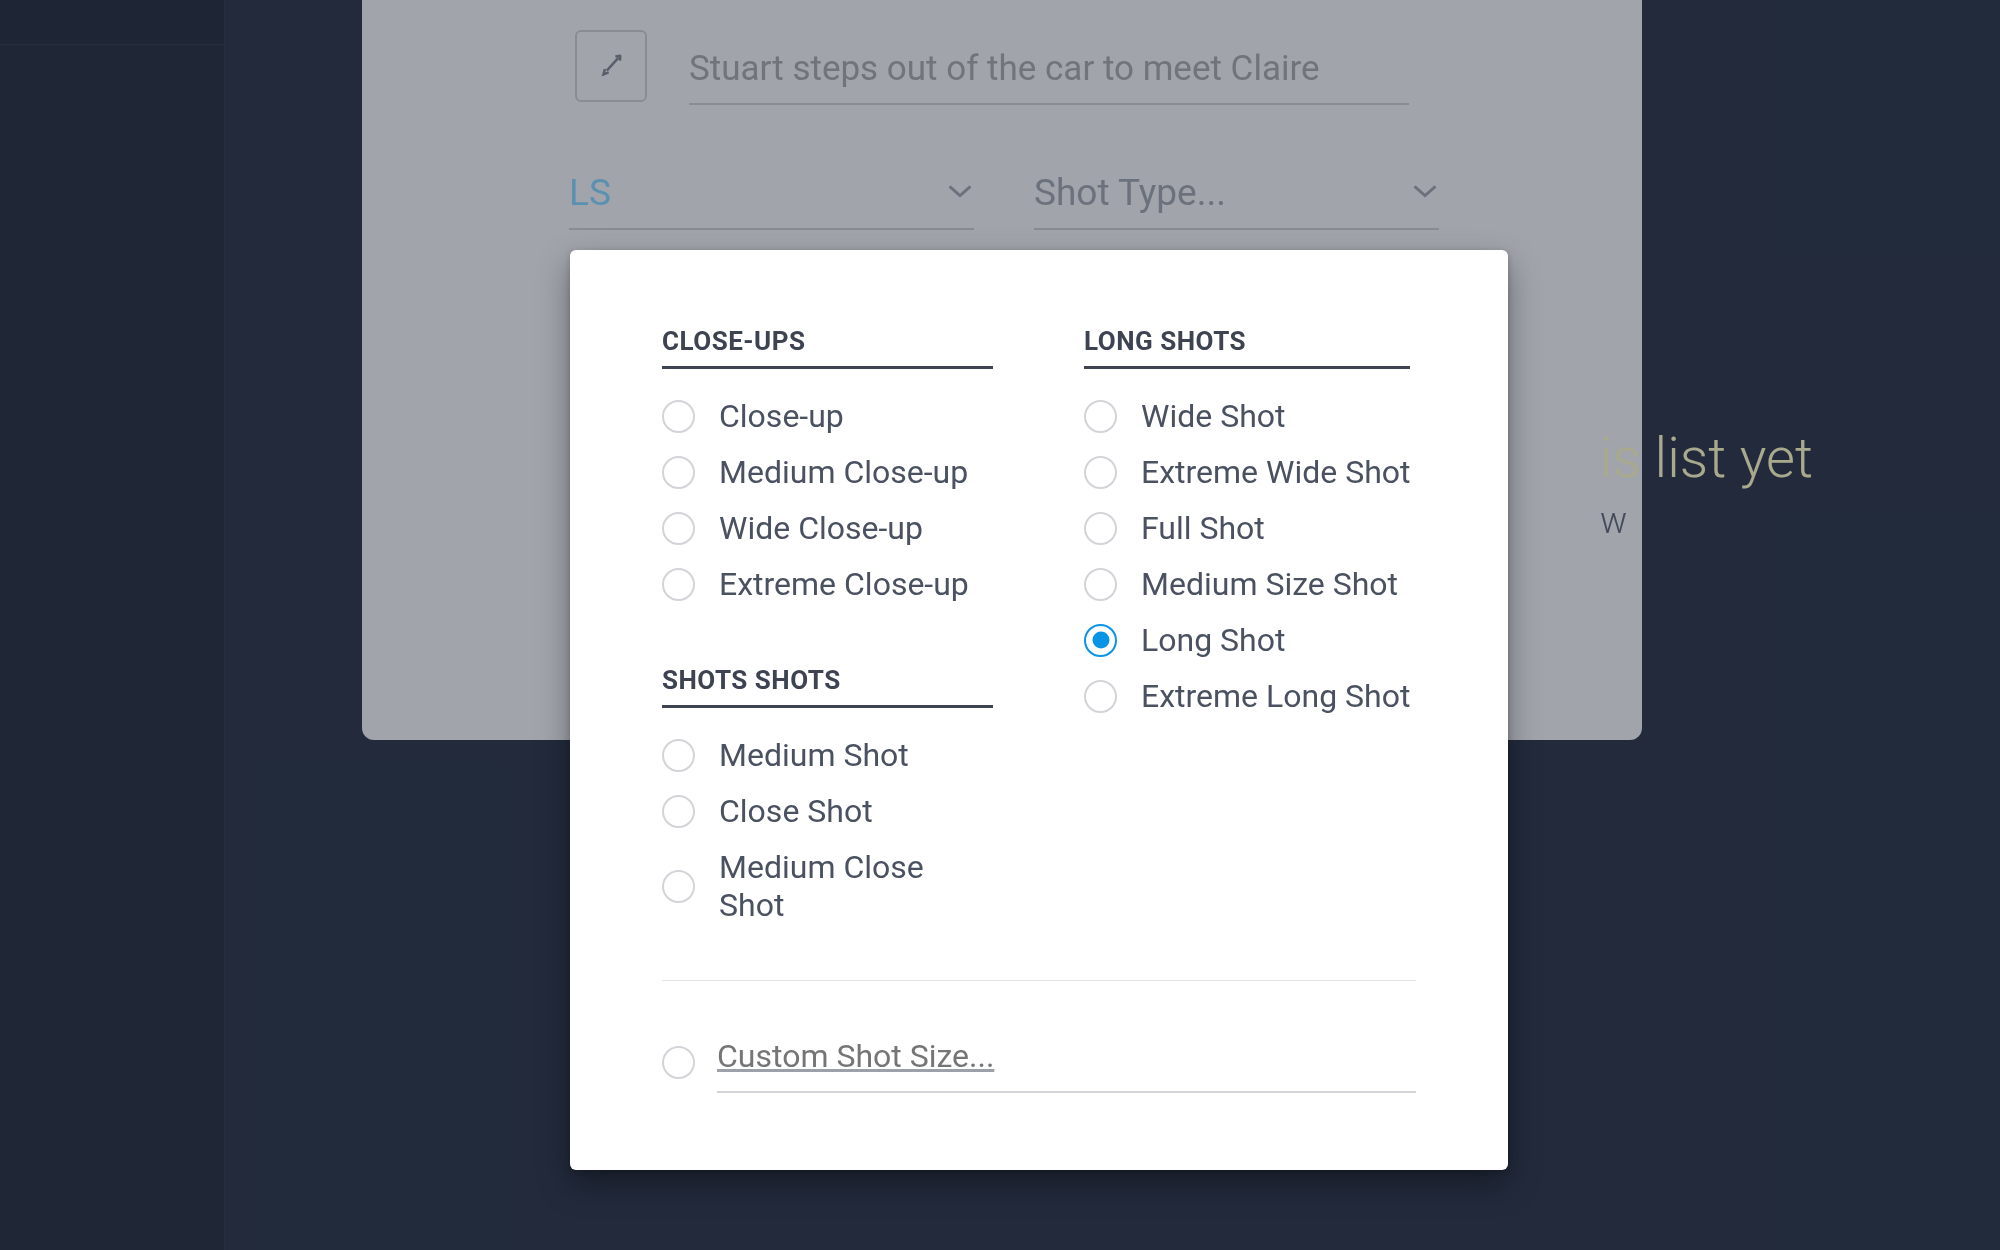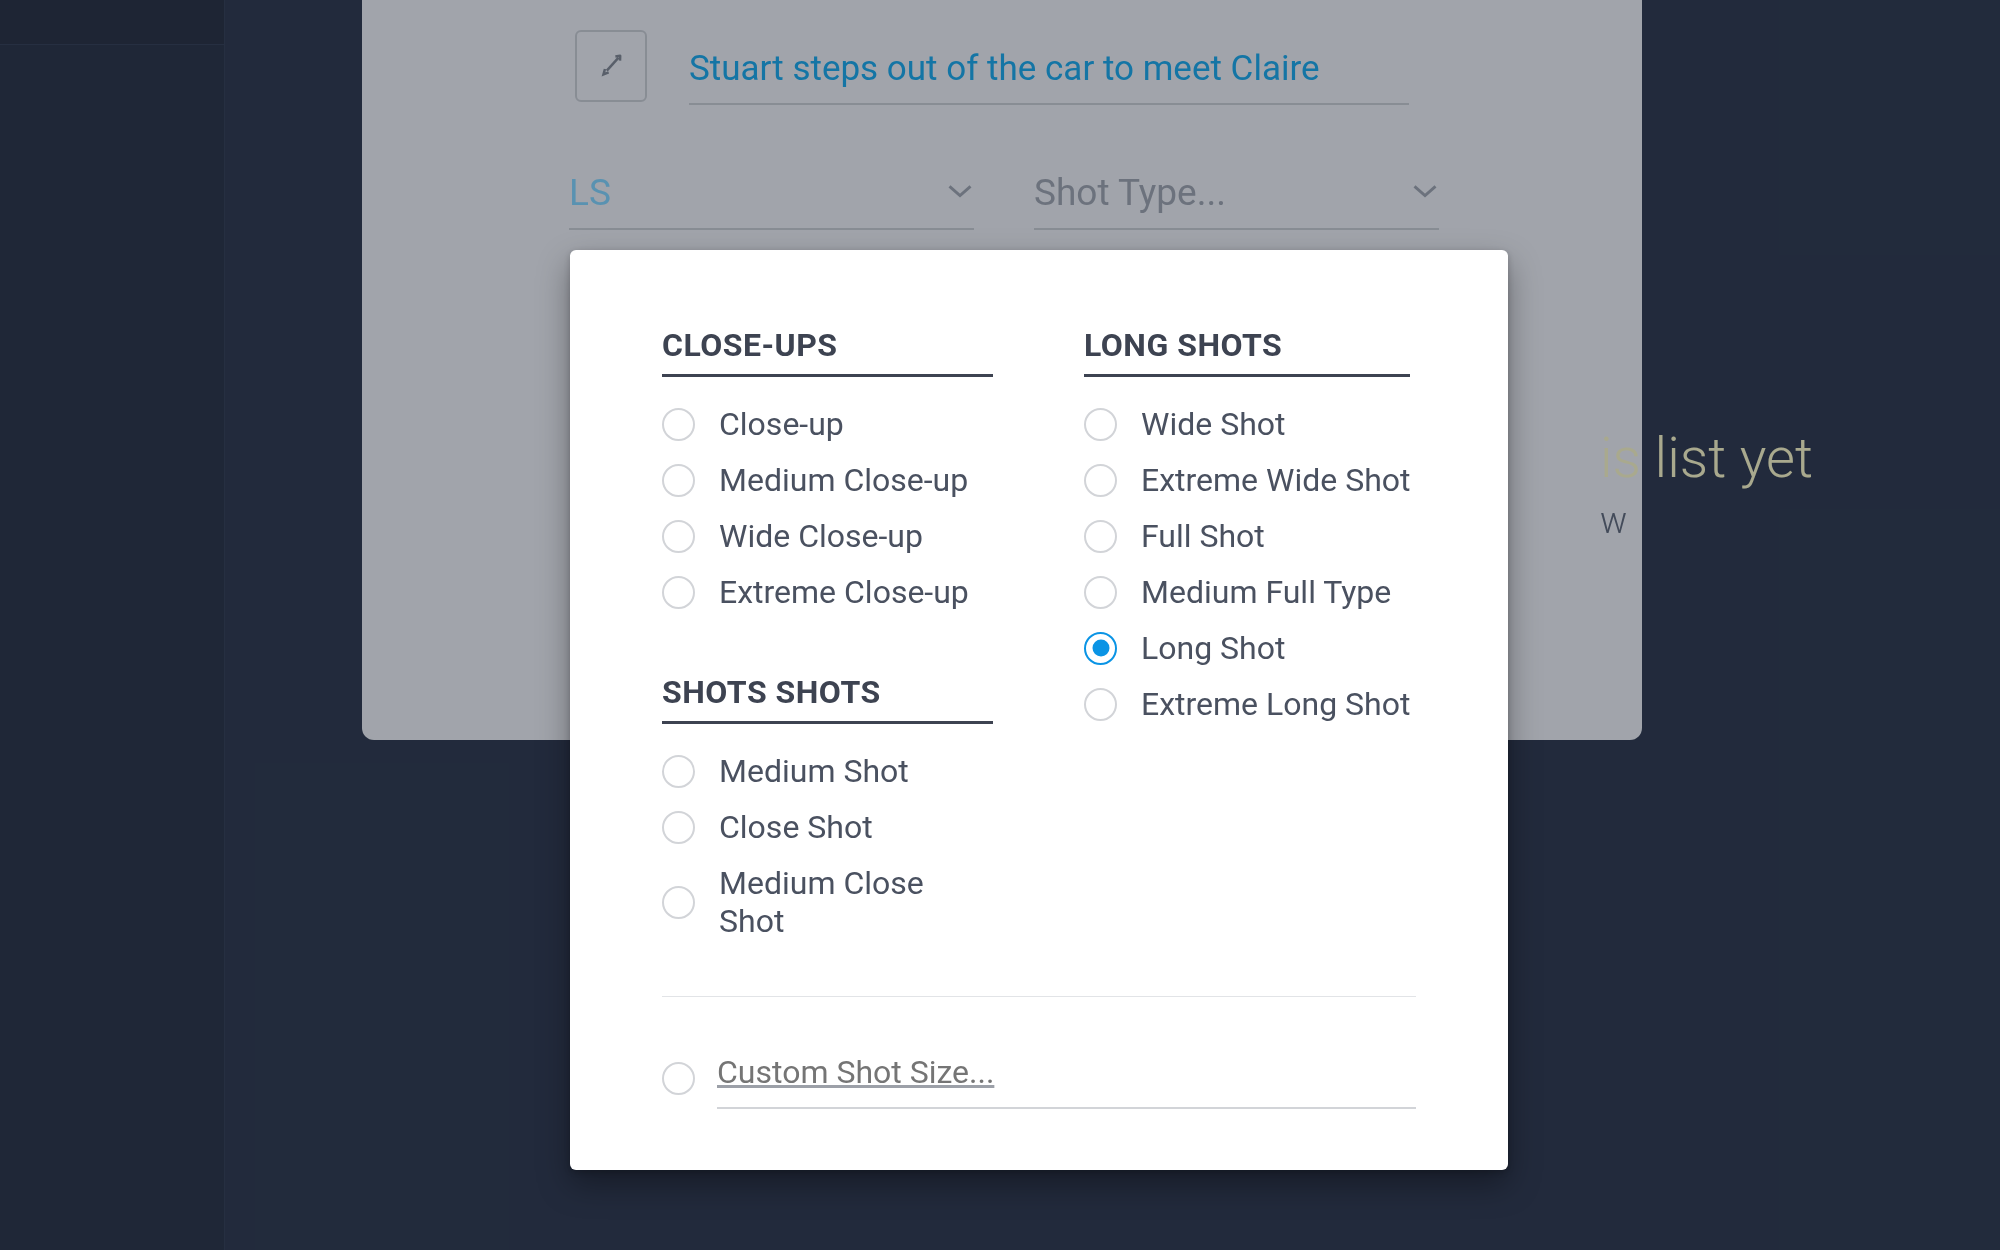--- a/index.html
+++ b/index.html
@@ -99,21 +99,21 @@
     .desc-field {
       display: inline-block;
       vertical-align: top;
       margin-left: 38px;
       width: 720px;
       border-bottom: 2px solid #c9cbce;
       padding: 18px 0 14px 0;
     }
     .desc-text {
       font-size: 35px;
-      color: #0ea5e9;
+      color: #a3a3a3;
     }
     
     .selectors {
       margin-top: 56px;
       display: flex;
       gap: 60px;
       margin-left: -6px;
     }
     .sel {
       display: flex;
@@ -157,21 +157,21 @@
     
     .columns {
       display: flex;
       gap: 90px;
     }
     .col {
       flex: 1;
     }
     
     .group-header {
-      font-size: 32px;
+      font-size: 26px;
       letter-spacing: 0.5px;
       font-weight: 700;
       color: #3d4351;
       padding-bottom: 10px;
       border-bottom: 3px solid #3d4351;
       margin-bottom: 28px;
       width: 331px;
     }
     .col.right .group-header {
        width: 326px;
@@ -334,21 +334,21 @@
           <div class="opt">
             <div class="radio-ring"></div>
             <span class="opt-label">Extreme Wide Shot</span>
           </div>
           <div class="opt">
             <div class="radio-ring"></div>
             <span class="opt-label">Full Shot</span>
           </div>
           <div class="opt">
             <div class="radio-ring"></div>
-            <span class="opt-label">Medium Full Type</span>
+            <span class="opt-label">Medium Size Shot</span>
           </div>
           <div class="opt">
             <div class="radio-ring selected"></div>
             <span class="opt-label">Long Shot</span>
           </div>
           <div class="opt">
             <div class="radio-ring"></div>
             <span class="opt-label">Extreme Long Shot</span>
           </div>
         </div>

